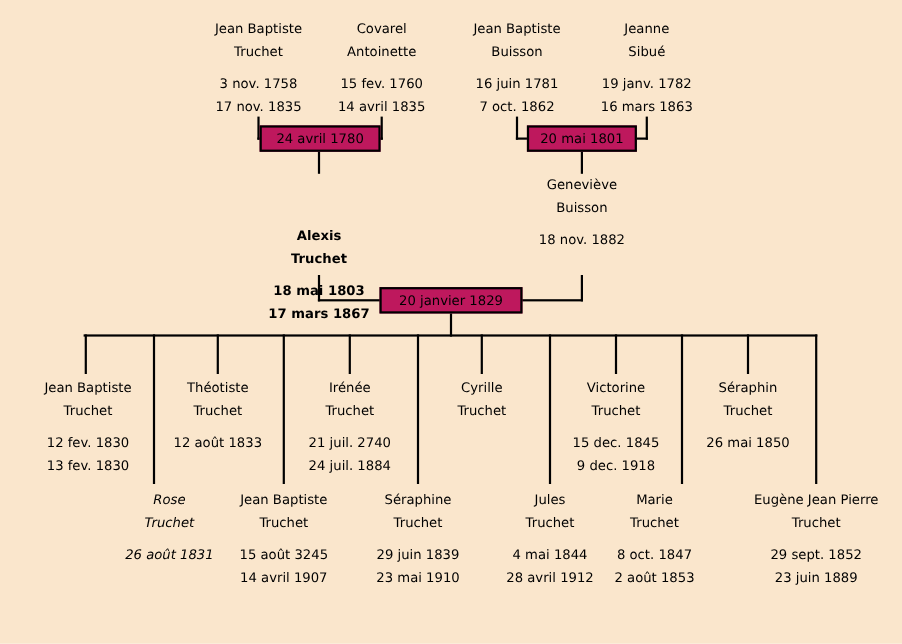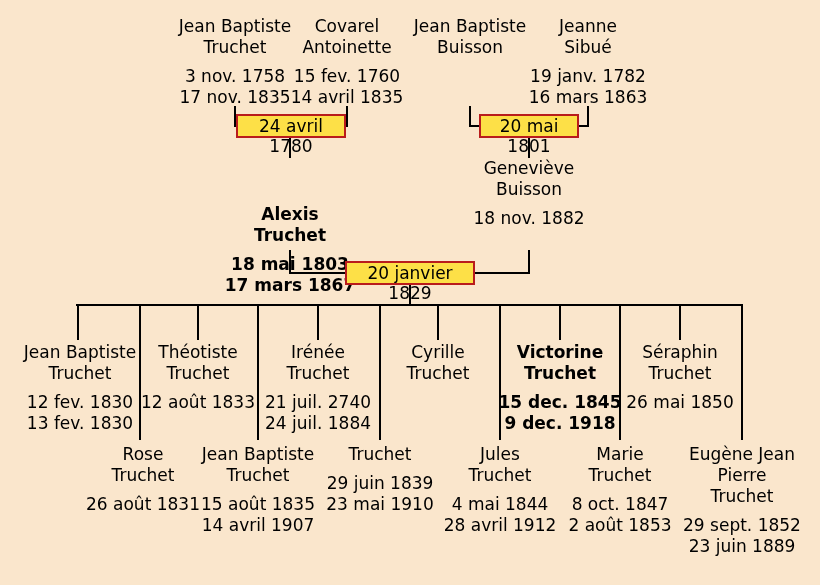--- a/index.html
+++ b/index.html
@@ -3,34 +3,34 @@
 <meta charset="utf-8">
 <style>
   * { box-sizing: border-box; }
   html, body { margin: 0; padding: 0; }
   .canvas {
     position: relative;
     width: 820px;
     height: 585px;
     background: #fae6cc;
     font-family: "DejaVu Sans", "Liberation Sans", sans-serif;
-    font-size: 17px;
+    font-size: 12px;
     color: #000;
     overflow: hidden;
   }
   .person { position: absolute; text-align: center; line-height: 21px; }
   .person .dates { margin-top: 8px; }
   .bold { font-weight: 700; }
   .hline { position: absolute; height: 2px; background: #000; }
   .vline { position: absolute; width: 2px; background: #000; }
   .mbox {
     position: absolute;
     height: 24px;
-    border: 2px solid #b91c1c;
-    background: #fde047;
+    border: 2px solid #000000;
+    background: #be185d;
     text-align: center;
     line-height: 20px;
   }
 </style>
 </head>
 <body>
 
 <div class="canvas">
 
   <div class="person" style="left:160px; top:16px; width:150px;">
@@ -53,20 +53,24 @@
       <div>15 fev. 1760</div>
       <div>14 avril 1835</div>
     </div>
   </div>
 
   <div class="person" style="left:395px; top:16px; width:150px;">
     <div class="names">
       <div>Jean Baptiste</div>
       <div>Buisson</div>
     </div>
+    <div class="dates">
+      <div>16 juin 1781</div>
+      <div>7 oct. 1862</div>
+    </div>
   </div>
 
   <div class="person" style="left:513px; top:16px; width:150px;">
     <div class="names">
       <div>Jeanne</div>
       <div>Sibué</div>
     </div>
     <div class="dates">
       <div>19 janv. 1782</div>
       <div>16 mars 1863</div>
@@ -167,21 +171,21 @@
     </div>
   </div>
 
   <div class="person" style="left:363px; top:342px; width:150px;">
     <div class="names">
       <div>Cyrille</div>
       <div>Truchet</div>
     </div>
   </div>
 
-  <div class="person" style="left:485px; top:342px; width:150px;font-weight:bold;">
+  <div class="person" style="left:485px; top:342px; width:150px;">
     <div class="names">
       <div>Victorine</div>
       <div>Truchet</div>
     </div>
     <div class="dates">
       <div>15 dec. 1845</div>
       <div>9 dec. 1918</div>
     </div>
   </div>
 
@@ -189,64 +193,65 @@
     <div class="names">
       <div>Séraphin</div>
       <div>Truchet</div>
     </div>
     <div class="dates">
       <div>26 mai 1850</div>
       <div></div>
     </div>
   </div>
 
-  <div class="person" style="left:68px; top:444px; width:150px;">
+  <div class="person" style="left:79px; top:444px; width:150px;font-style:italic;">
     <div class="names">
       <div>Rose</div>
       <div>Truchet</div>
     </div>
     <div class="dates">
       <div>26 août 1831</div>
       <div></div>
     </div>
   </div>
 
   <div class="person" style="left:183px; top:444px; width:150px;">
     <div class="names">
       <div>Jean Baptiste</div>
       <div>Truchet</div>
     </div>
     <div class="dates">
-      <div>15 août 1835</div>
+      <div>15 août 3245</div>
       <div>14 avril 1907</div>
     </div>
   </div>
 
   <div class="person" style="left:305px; top:444px; width:150px;">
     <div class="names">
+      <div>Séraphine</div>
       <div>Truchet</div>
     </div>
     <div class="dates">
       <div>29 juin 1839</div>
       <div>23 mai 1910</div>
     </div>
   </div>
 
   <div class="person" style="left:425px; top:444px; width:150px;">
     <div class="names">
       <div>Jules</div>
       <div>Truchet</div>
     </div>
     <div class="dates">
       <div>4 mai 1844</div>
       <div>28 avril 1912</div>
     </div>
   </div>
 
-  <div class="person" style="left:545px; top:444px; width:150px;">
+  <div class="person" style="left:520px; top:444px; width:150px;">
     <div class="names">
       <div>Marie</div>
       <div>Truchet</div>
     </div>
     <div class="dates">
       <div>8 oct. 1847</div>
       <div>2 août 1853</div>
     </div>
   </div>
 

